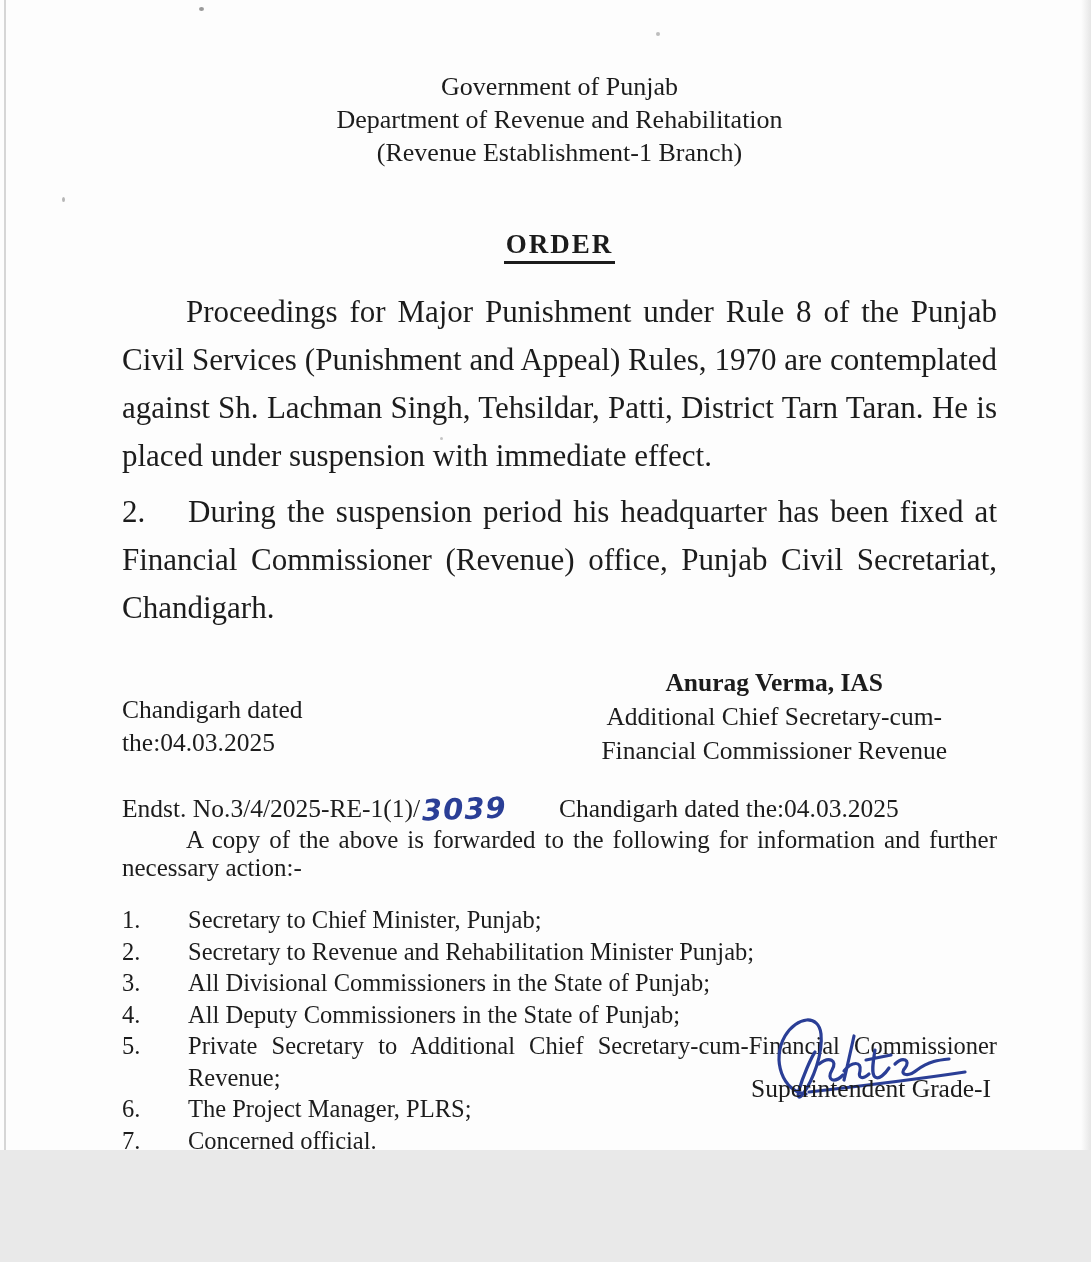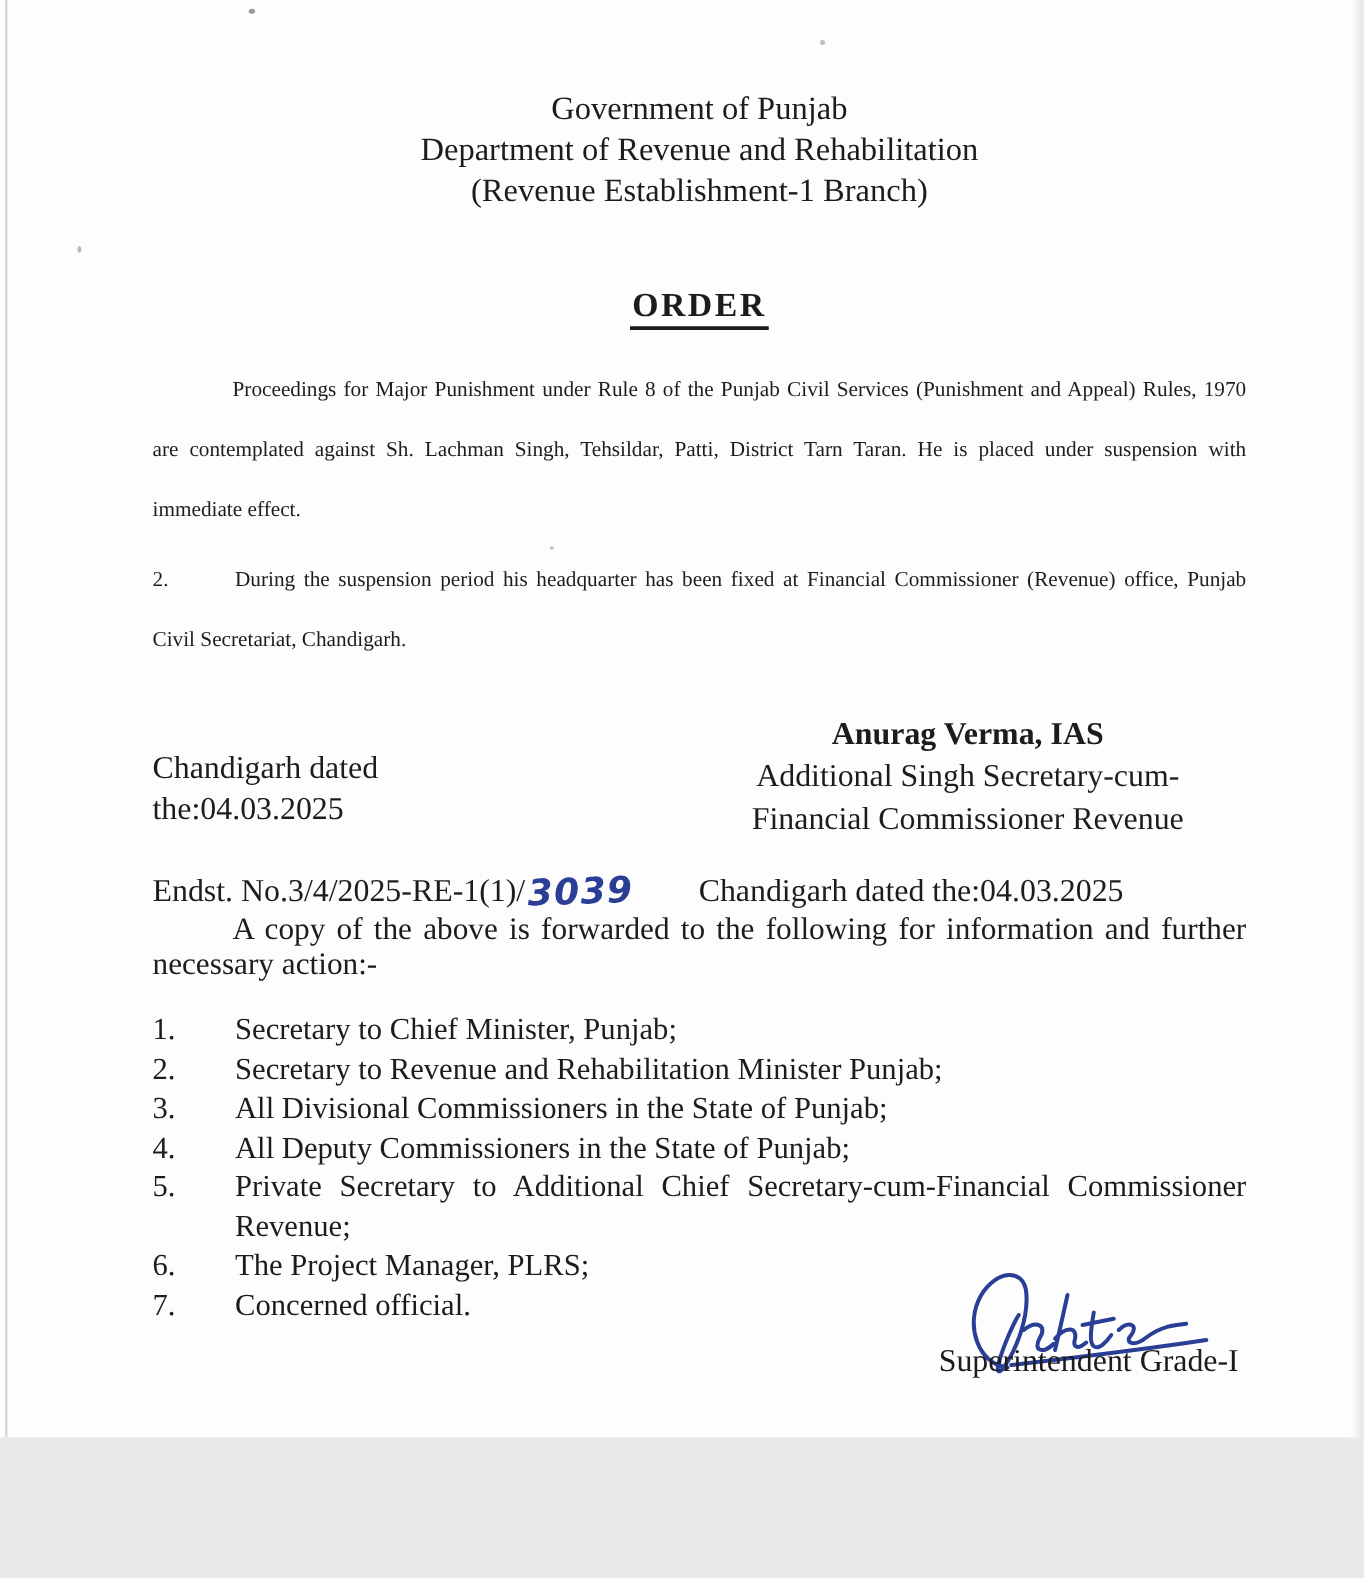--- a/index.html
+++ b/index.html
@@ -23,21 +23,21 @@
   }
   .header-block{text-align:center;font-size:26px;line-height:33px;}
   .order-heading{
     margin-top:60px;text-align:center;
   }
   .order-heading span{
     display:inline-block;font-size:27px;font-weight:bold;letter-spacing:2px;
     border-bottom:3px solid #1c1c1c;padding:0 2px 1px 2px;
   }
   .body-para{
-    font-size:17px;line-height:48px;text-align:justify;
+    font-size:31px;line-height:48px;text-align:justify;
   }
   .para1{margin-top:24px;text-indent:64px;}
   .para2{margin-top:8px;}
   .para-num{display:inline-block;width:66px;}
   .sign-row{display:flex;justify-content:space-between;margin-top:34px;}
   .date-block{font-size:25.5px;line-height:33px;padding-top:27px;}
   .signatory-block{font-size:25.5px;line-height:34px;text-align:center;margin-right:50px;}
   .signatory-name{font-weight:bold;}
   .endst-row{display:flex;align-items:center;margin-top:24px;font-size:25.5px;}
   .handwritten-num{
@@ -86,21 +86,21 @@
 
     <div class="body-para para2"><span class="para-num">2.</span><span>During the suspension period his headquarter has been fixed at Financial Commissioner (Revenue) office, Punjab Civil Secretariat, Chandigarh.</span></div>
 
     <div class="sign-row">
       <div class="date-block">
         <div>Chandigarh dated</div>
         <div>the:04.03.2025</div>
       </div>
       <div class="signatory-block">
         <div class="signatory-name">Anurag Verma, IAS</div>
-        <div>Additional Singh Secretary-cum-</div>
+        <div>Additional Chief Secretary-cum-</div>
         <div>Financial Commissioner Revenue</div>
       </div>
     </div>
 
     <div class="endst-row">
       <span>Endst. No.3/4/2025-RE-1(1)/</span>
       <span class="handwritten-num">3039</span>
       <span class="endst-date">Chandigarh dated the:04.03.2025</span>
     </div>
 

